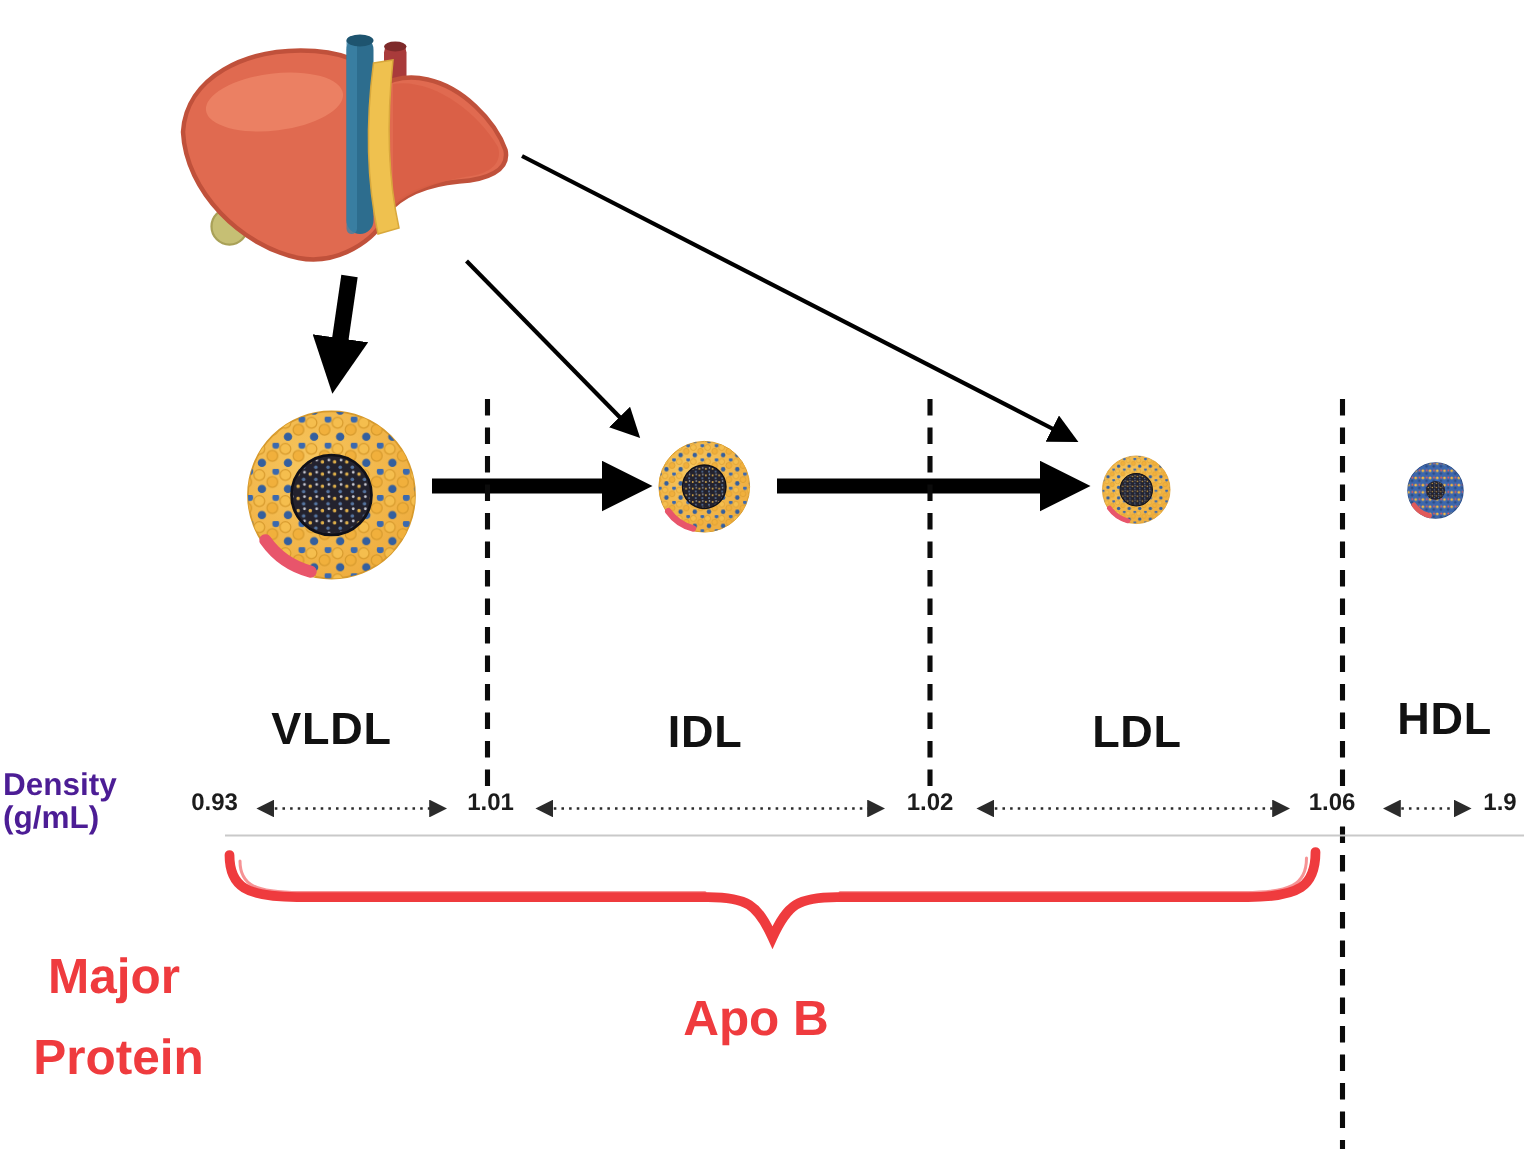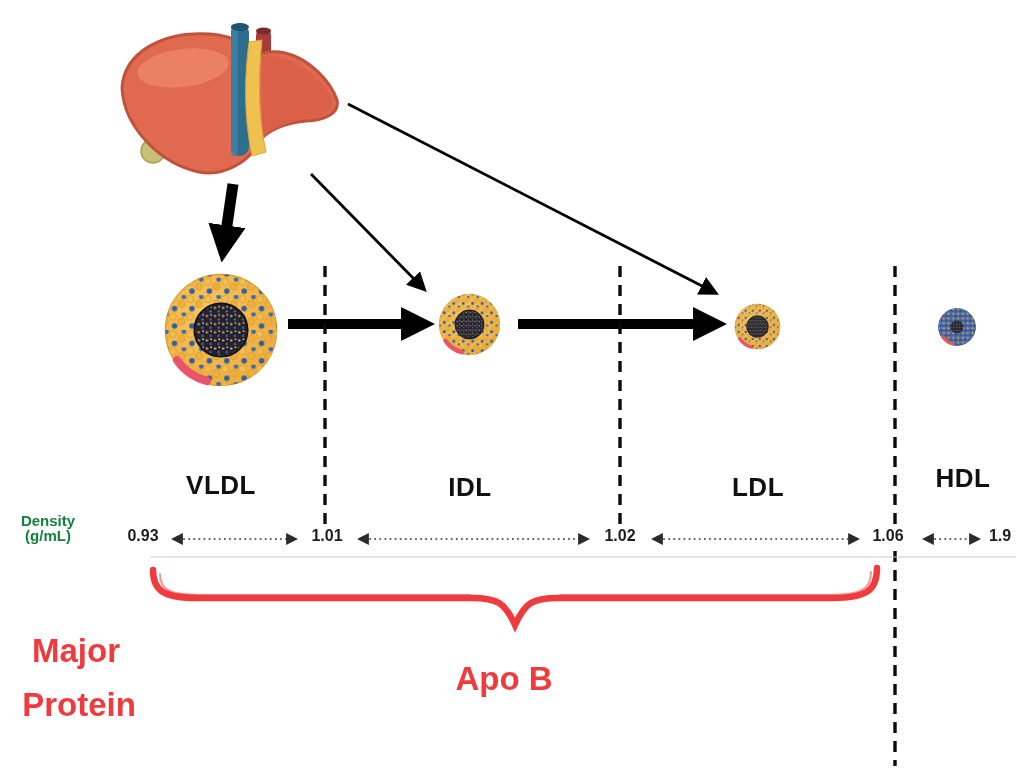--- a/index.html
+++ b/index.html
@@ -4,30 +4,29 @@
 <style>
   * { margin:0; padding:0; box-sizing:border-box; }
   html,body { background:#ffffff; }
   #stage {
     position:relative; width:1024px; height:768px; overflow:hidden;
     background:#ffffff; font-family:"Liberation Sans", sans-serif;
   }
   .art { position:absolute; left:0; top:0; }
   .abs { position:absolute; }
   .cls {
-    font-size:26px; font-weight:700; color:#111;
+    font-size:30px; font-weight:700; color:#111;
     transform:translateX(-50%); letter-spacing:.5px; white-space:nowrap;
   }
   .dval {
     font-size:16px; font-weight:700; color:#1c1c1c;
     transform:translateX(-50%); background:#fff; padding:0 3px; white-space:nowrap;
   }
   .axis-title {
-    font-size:15px; font-weight:700; color:#15803d; line-height:1.03;
-    text-align:center;
+    font-size:21px; font-weight:700; color:#4c1d95; line-height:1.03;
   }
   .red {
     font-size:33px; font-weight:700; color:#EF3B3E;
     transform:translateX(-50%); white-space:nowrap;
   }
 </style>
 </head>
 <body>
 
 <div id="stage">

